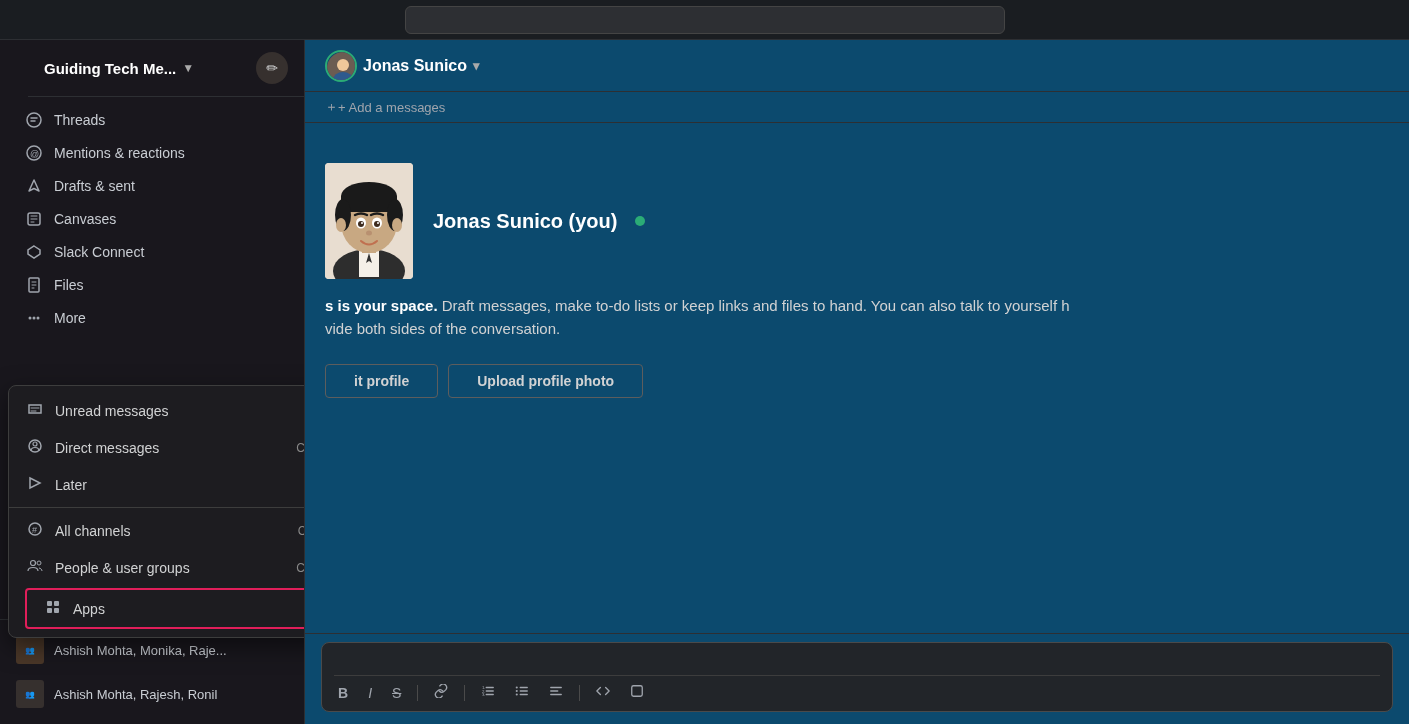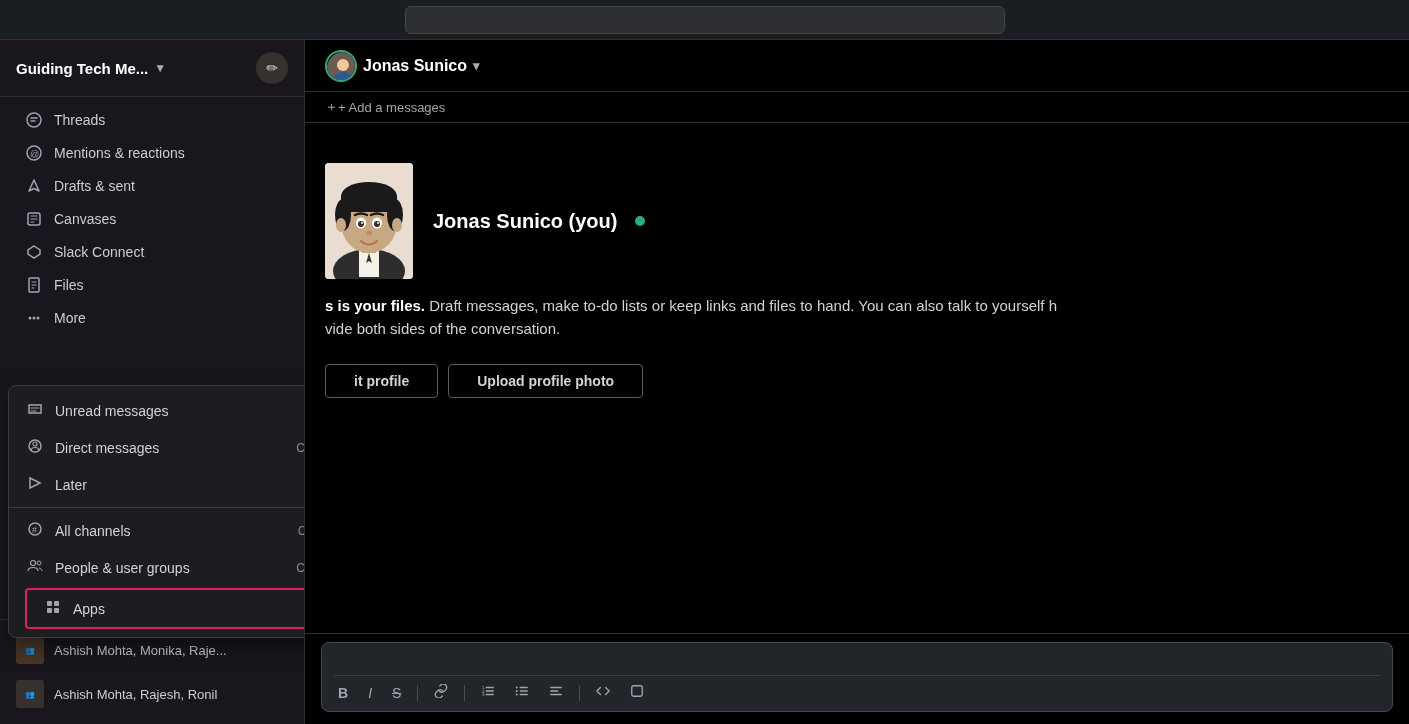--- a/index.html
+++ b/index.html
@@ -50,20 +50,21 @@
       overflow: hidden;
       position: relative;
     }
 
     .workspace-header {
       display: flex;
       align-items: center;
       justify-content: space-between;
       padding: 12px 16px;
       border-bottom: 1px solid #2d2f33;
+      margin-left: 28px;
     }
     .workspace-name {
       display: flex;
       align-items: center;
       gap: 6px;
       color: #fff;
       font-weight: 700;
       font-size: 15px;
     }
     .workspace-name .chevron {
@@ -185,21 +186,21 @@
       align-items: center;
       justify-content: center;
       font-size: 10px;
       color: #fff;
       flex-shrink: 0;
     }
 
     
     .main-content {
       flex: 1;
-      background: #000000;
+      background: #0c4a6e;
       display: flex;
       flex-direction: column;
       overflow: hidden;
     }
 
     .channel-header {
       display: flex;
       align-items: center;
       padding: 12px 20px;
       border-bottom: 1px solid #2d2f33;
@@ -604,21 +605,21 @@
 
           <div class="profile-info">
             <div class="profile-name">
               <span>Jonas Sunico (you)</span>
               <div class="online-dot"></div>
             </div>
           </div>
         </div>
 
         <div class="profile-desc">
-          <strong>s is your files.</strong><span> Draft messages, make to-do lists or keep links and files to hand. You can also talk to yourself h</span>
+          <strong>s is your space.</strong><span> Draft messages, make to-do lists or keep links and files to hand. You can also talk to yourself h</span>
           <br>
           <span>vide both sides of the conversation.</span>
         </div>
 
         <div class="profile-actions">
           <button class="btn-profile">it profile</button>
           <button class="btn-profile">Upload profile photo</button>
         </div>
       </div>
     </div>

